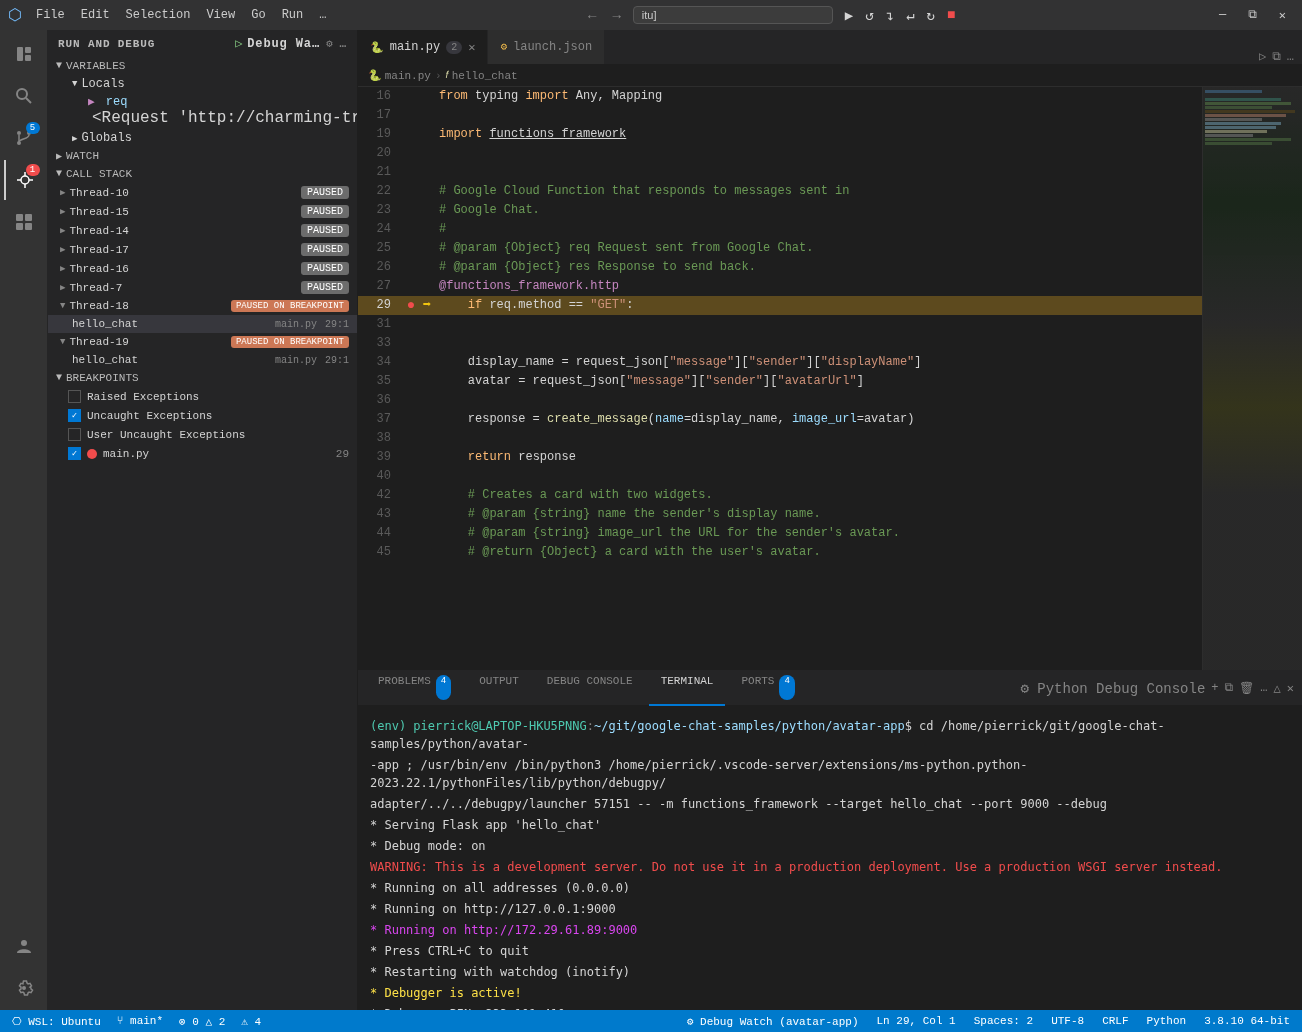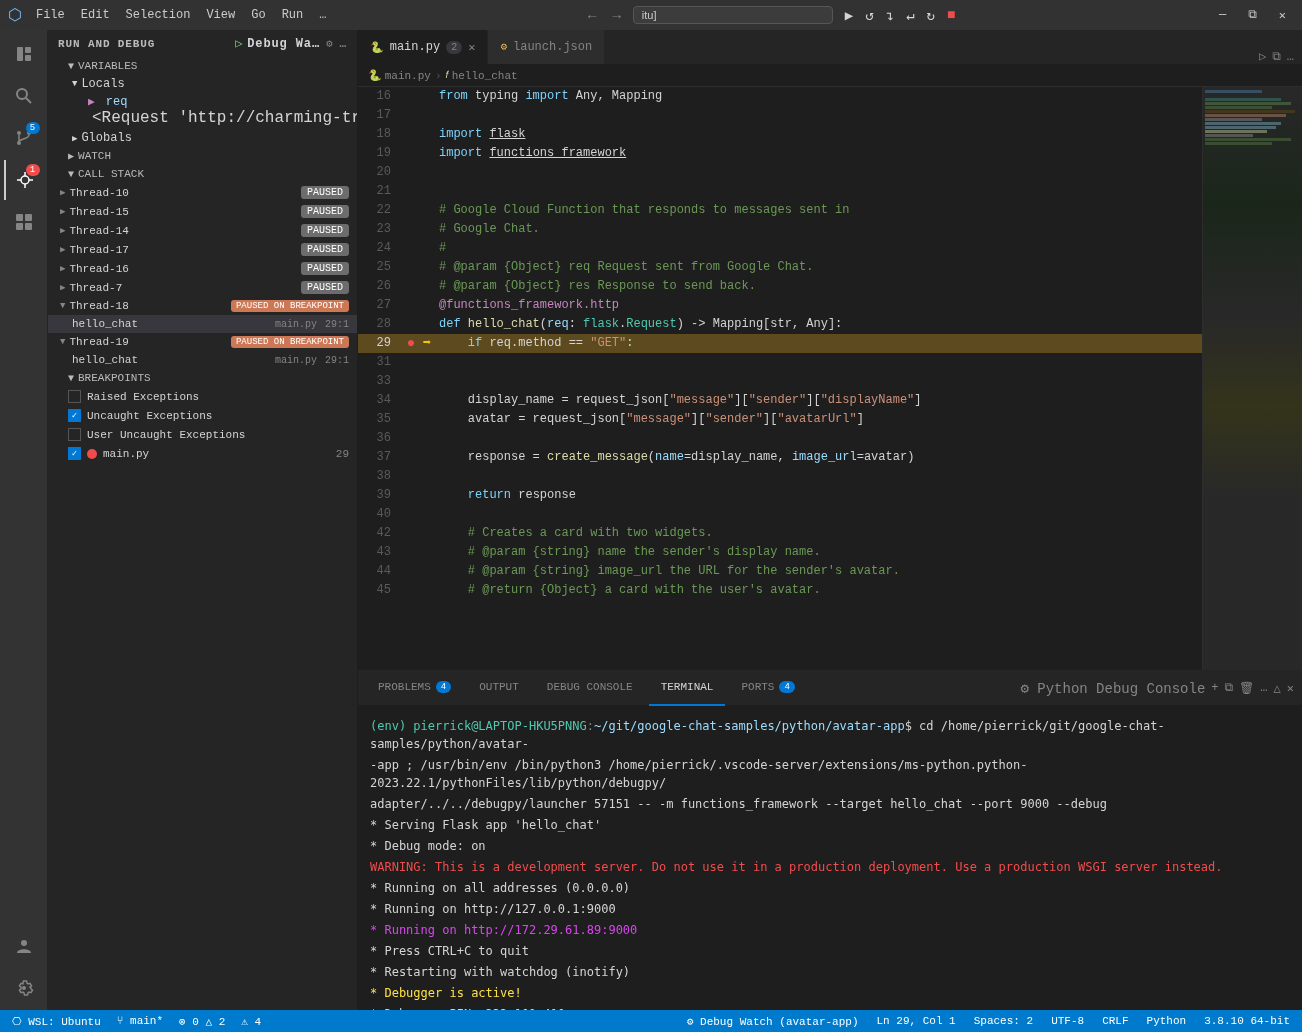--- a/index.html
+++ b/index.html
@@ -100,22 +100,22 @@
       color: #bbbbbb;
       font-size: 11px;
       font-weight: bold;
       letter-spacing: 0.08em;
       flex-shrink: 0;
     }
 
     
     .section-header {
       display: flex;
-      align-items: center;
-      padding: 3px 20px;
+      align-items: flex-start;
+      padding: 3px 8px;
       color: #bbbbbb;
       font-size: 11px;
       cursor: pointer;
       user-select: none;
     }
     .chevron { margin-right: 4px; font-size: 10px; }
     .chevron.expanded::before { content: '▼'; }
     .chevron.collapsed::before { content: '▶'; }
 
     .tree-item {
@@ -273,21 +273,21 @@
       color: #f1c40f;
     }
     .code-content {
       flex: 1;
       padding-left: 4px;
       white-space: pre;
       font-size: 12px;
     }
 
     
-    .kw { color: #7dd3fc; }
+    .kw { color: #fdba74; }
     .fn { color: #dcdcaa; }
     .str { color: #ce9178; }
     .cmt { color: #6a9955; }
     .cls { color: #4ec9b0; }
     .dec { color: #c586c0; }
     .param { color: #9cdcfe; }
 
     
     .minimap {
       width: 100px;
@@ -316,21 +316,20 @@
       flex-shrink: 0;
       border-bottom: 1px solid #1e1e1e;
     }
     .panel-tab {
       padding: 4px 12px;
       font-size: 11px;
       color: #858585;
       cursor: pointer;
       border-bottom: 2px solid transparent;
       display: flex;
-      align-items: center;
       gap: 5px;
       height: 35px;
     }
     .panel-tab.active {
       color: #d4d4d4;
       border-bottom: 2px solid #0078d4;
     }
     .panel-badge {
       background: #0078d4;
       color: white;
@@ -647,26 +646,20 @@
           <span class="code-content"><span class="kw">from</span> typing <span class="kw">import</span> Any, Mapping</span>
         </div>
 
         <div class="code-line">
           <span class="line-number">17</span>
           <span class="bp-marker"></span>
           <span class="debug-arrow"></span>
           <span class="code-content"></span>
         </div>
 
-        <div class="code-line">
-          <span class="line-number">18</span>
-          <span class="bp-marker"></span>
-          <span class="debug-arrow"></span>
-          <span class="code-content"><span class="kw">import</span> <span style="text-decoration:underline">flask</span></span>
-        </div>
 
         <div class="code-line">
           <span class="line-number">19</span>
           <span class="bp-marker"></span>
           <span class="debug-arrow"></span>
           <span class="code-content"><span class="kw">import</span> <span style="text-decoration:underline">functions_framework</span></span>
         </div>
 
         <div class="code-line">
           <span class="line-number">20</span>
@@ -717,26 +710,20 @@
           <span class="code-content cmt"># @param {Object} res Response to send back.</span>
         </div>
 
         <div class="code-line">
           <span class="line-number">27</span>
           <span class="bp-marker"></span>
           <span class="debug-arrow"></span>
           <span class="code-content"><span class="dec">@functions_framework</span><span class="dec">.http</span></span>
         </div>
 
-        <div class="code-line">
-          <span class="line-number">28</span>
-          <span class="bp-marker"></span>
-          <span class="debug-arrow"></span>
-          <span class="code-content"><span class="kw">def</span> <span class="fn">hello_chat</span>(<span class="param">req</span>: <span class="cls">flask</span>.<span class="cls">Request</span>) -&gt; Mapping[str, Any]:</span>
-        </div>
 
         <div class="code-line highlighted">
           <span class="line-number active">29</span>
           <span class="bp-marker" style="color:#f14c4c;font-size:14px">●</span>
           <span class="debug-arrow" style="color:#f1c40f;font-size:14px">➡</span>
           <span class="code-content">    <span class="kw">if</span> req.method == <span class="str">"GET"</span>:</span>
         </div>
 
 
         <div class="code-line">

